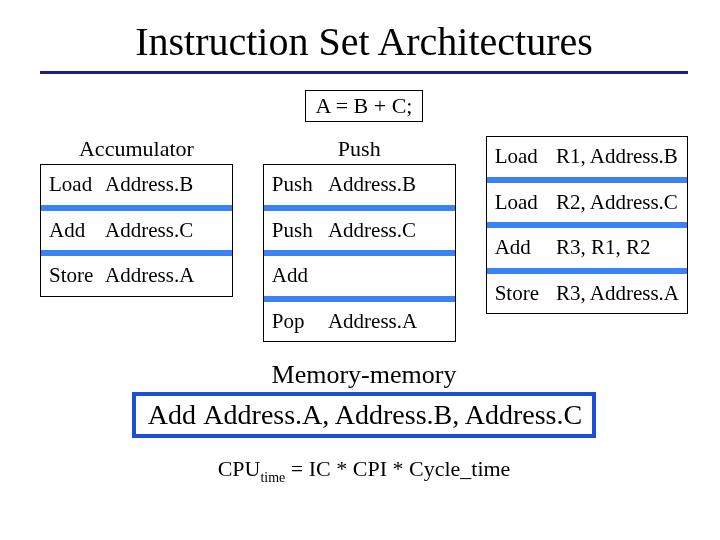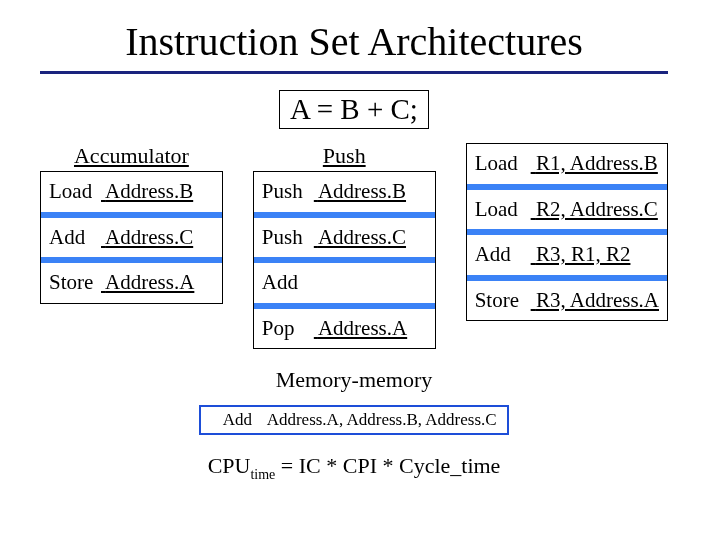--- a/index.html
+++ b/index.html
@@ -8,50 +8,49 @@
     width: 720px;
     height: 540px;
     background: #ffffff;
     font-family: "Times New Roman", Times, serif;
     color: #000000;
   }
   .slide {
     width: 720px;
     height: 516px;
     position: relative;
-    padding: 18px 52px 0 40px;
+    padding: 18px 32px 0 40px;
     box-sizing: border-box;
   }
   .title {
     font-size: 40px;
     text-align: center;
     margin: 0 0 6px 0;
     font-weight: normal;
   }
   .rule {
     border: none;
     border-top: 3px solid #1a237e;
     margin: 0 0 16px 0;
   }
   .expr-box {
     border: 1px solid #000;
     padding: 2px 10px;
-    font-size: 29px;
+    font-size: 22px;
     display: inline-block;
   }
   .center-row {
     text-align: center;
     margin-bottom: 14px;
   }
   .cols {
     display: flex;
     justify-content: flex-end;
     gap: 30px;
     margin-bottom: 18px;
-    text-decoration: underline;
   }
   .col {
     flex: 1;
   }
   .col-title {
     font-size: 22px;
     text-align: center;
     margin-bottom: 2px;
   }
   .instr-box {
@@ -64,28 +63,28 @@
     white-space: nowrap;
   }
   .instr-row + .instr-row {
     border-top: 6px solid #3b82f6;
   }
   .mem-block {
     text-align: center;
     margin-bottom: 18px;
   }
   .mem-title {
-    font-size: 22px;
-    margin-bottom: 12px;
+    font-size: 26px;
+    margin-bottom: 2px;
   }
   .mem-box {
-    border: 2px solid #1d4ed8;
+    border: 4px solid #1d4ed8;
     display: inline-block;
     padding: 3px 10px;
-    font-size: 17px;
+    font-size: 28px;
   }
   .formula {
     text-align: center;
     font-size: 22px;
   }
   .sub {
     font-size: 14px;
     vertical-align: sub;
     margin-top: 16px;
   }

